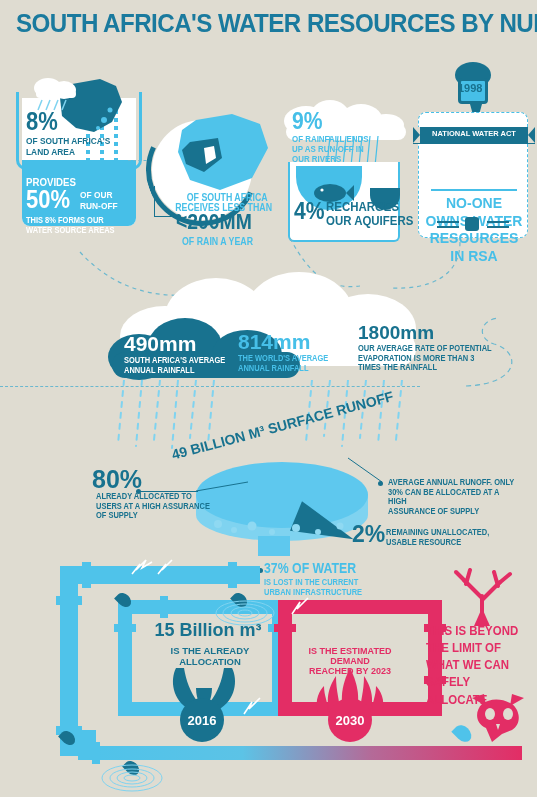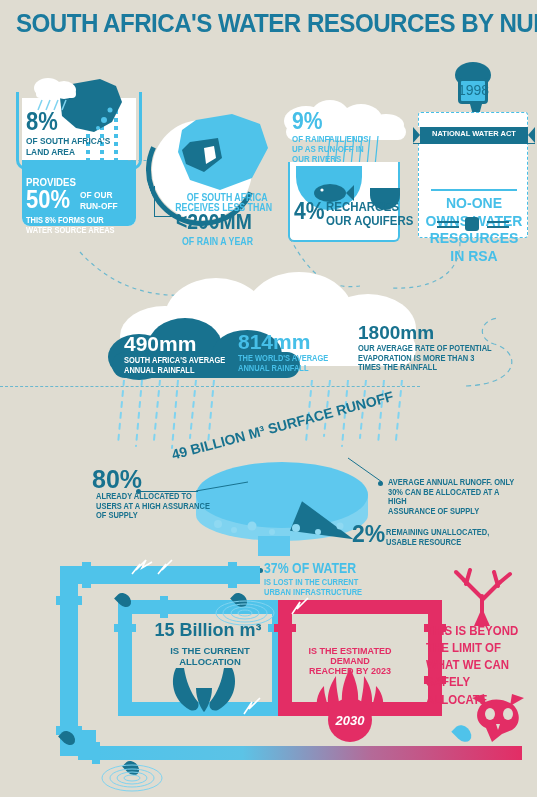--- a/index.html
+++ b/index.html
@@ -77,21 +77,21 @@
     background:#46bfe8; border-radius:0 0 40px 40px;
   }
   #basin-small {
     position:absolute; left:80px; top:26px; width:30px; height:22px;
     background:#18728f; border-radius:0 0 16px 16px;
   }
 
   
   #nwa-card {
     left:418px; top:112px; width:110px; height:126px;
-    background:#fff; border:1px dashed #46bfe8; border-radius:3px;
+    background:#fff; border:1px dashed #46bfe8; border-radius:8px;
   }
   #nwa-ribbon {
     position:absolute; left:-6px; top:14px; width:122px; height:17px;
     background:#18728f;
   }
   #nwa-ribbon:before, #nwa-ribbon:after {
     content:''; position:absolute; top:0; width:0; height:0;
     border-top:8.5px solid #dfdcd1; border-bottom:8.5px solid #dfdcd1;
   }
   #nwa-ribbon:before { left:0; border-left:7px solid transparent; }
@@ -101,21 +101,21 @@
       background:#18728f; border-radius:3px; }
   #nwa-gear-l, #nwa-gear-r { position:absolute; top:108px; width:22px; height:2px; background:#18728f; }
   #nwa-gear-l { left:18px; box-shadow:0 5px 0 #18728f; }
   #nwa-gear-r { left:68px; box-shadow:0 5px 0 #18728f; }
 
   #pin-head { left:455px; top:62px; width:36px; height:26px;
       background:#18728f; border-radius:50%; }
   #pin-body { left:458px; top:78px; width:30px; height:26px;
       background:#46bfe8; border:3px solid #18728f; border-radius:4px; }
   #pin-year { left:458px; top:82px; width:18px; text-align:center;
-      font-size:14px; font-weight:normal; color:#18728f; }
+      font-size:11px; font-weight:bold; color:#18728f; }
   #pin-needle { left:470px; top:104px; width:0; height:0;
       border-left:6px solid transparent; border-right:6px solid transparent;
       border-top:22px solid #18728f; }
 
   
   #bigcloud { left:120px; top:272px; width:300px; height:96px; }
   #darkcloud { left:108px; top:318px; width:196px; height:62px; }
 
   
   #dam-side { left:196px; top:495px; width:172px; height:46px;
@@ -151,21 +151,21 @@
 
   .leader { position:absolute; background:#18728f; height:1px; }
   .leader-dot { position:absolute; width:5px; height:5px; border-radius:50%; background:#18728f; }
 
   .badge {
     position:absolute; width:44px; height:44px; border-radius:50%;
     color:#fff; font-weight:bold; font-size:13px;
     display:flex; align-items:center; justify-content:center;
   }
   #badge-2016 { background:#18728f; left:180px; top:698px; }
-  #badge-2030 { background:#e32d65; left:328px; top:698px;font-style:italic; }
+  #badge-2030 { background:#e32d65; left:328px; top:698px; }
 
   .dashline { position:absolute; border-top:1px dashed #6bb8cf; }
 </style>
 </head>
 <body>
 
 <div id="root">
 
   <div class="abs" id="title">SOUTH AFRICA'S WATER RESOURCES BY NUMBERS</div>
 
@@ -434,27 +434,28 @@
     <path d="M28 16 L36 6 L32 12 L42 2" stroke="#fff" stroke-width="1.6" fill="none"></path>
   </svg>
   <svg class="abs" style="left:290px; top:596px;" width="56" height="22">
     <path d="M2 18 L10 6 L7 13 L18 2" stroke="#fff" stroke-width="1.6" fill="none"></path>
   </svg>
   <svg class="abs" style="left:240px; top:694px;" width="50" height="24">
     <path d="M4 20 L12 8 L9 15 L20 4" stroke="#fff" stroke-width="1.6" fill="none"></path>
   </svg>
 
   <div class="abs big teal" style="left:140px; top:622px; font-size:18px; width:136px; text-align:center;">15 Billion m³</div>
-  <div class="abs cond small teal" style="left:148px; top:646px; font-size:9.5px; width:124px; text-align:center; transform:none;">IS THE CURRENT
+  <div class="abs cond small teal" style="left:148px; top:646px; font-size:9.5px; width:124px; text-align:center; transform:none;">IS THE ALREADY
 ALLOCATION</div>
   <svg class="abs" style="left:166px; top:666px;" width="76" height="48">
     <path d="M10 2 C 4 14, 6 34, 24 44 C 30 46, 34 42, 32 36 C 24 26, 20 14, 18 2 Z" fill="#18728f"></path>
     <path d="M66 2 C 72 14, 70 34, 52 44 C 46 46, 42 42, 44 36 C 52 26, 56 14, 58 2 Z" fill="#18728f"></path>
     <path d="M30 22 C 30 34, 36 44, 38 46 C 40 44, 46 34, 46 22 Z" fill="#18728f"></path>
   </svg>
+  <div class="badge abs" id="badge-2016">2016</div>
 
   <div class="abs cond small pink" style="left:290px; top:646px; font-size:9px; width:120px; text-align:center; transform:none;">IS THE ESTIMATED DEMAND
 REACHED BY 2023</div>
   <svg class="abs" style="left:312px; top:666px;" width="76" height="48">
     <g fill="#e32d65">
       <path d="M6 46 C 2 34, 8 24, 12 20 C 12 30, 16 36, 16 46 Z"></path>
       <path d="M18 46 C 12 30, 20 16, 24 10 C 24 26, 28 36, 28 46 Z"></path>
       <path d="M32 46 C 26 28, 34 10, 38 2 C 42 10, 50 28, 44 46 Z"></path>
       <path d="M48 46 C 48 36, 52 26, 52 10 C 56 16, 64 30, 58 46 Z"></path>
       <path d="M60 46 C 60 36, 64 30, 64 20 C 68 24, 74 34, 70 46 Z"></path>

